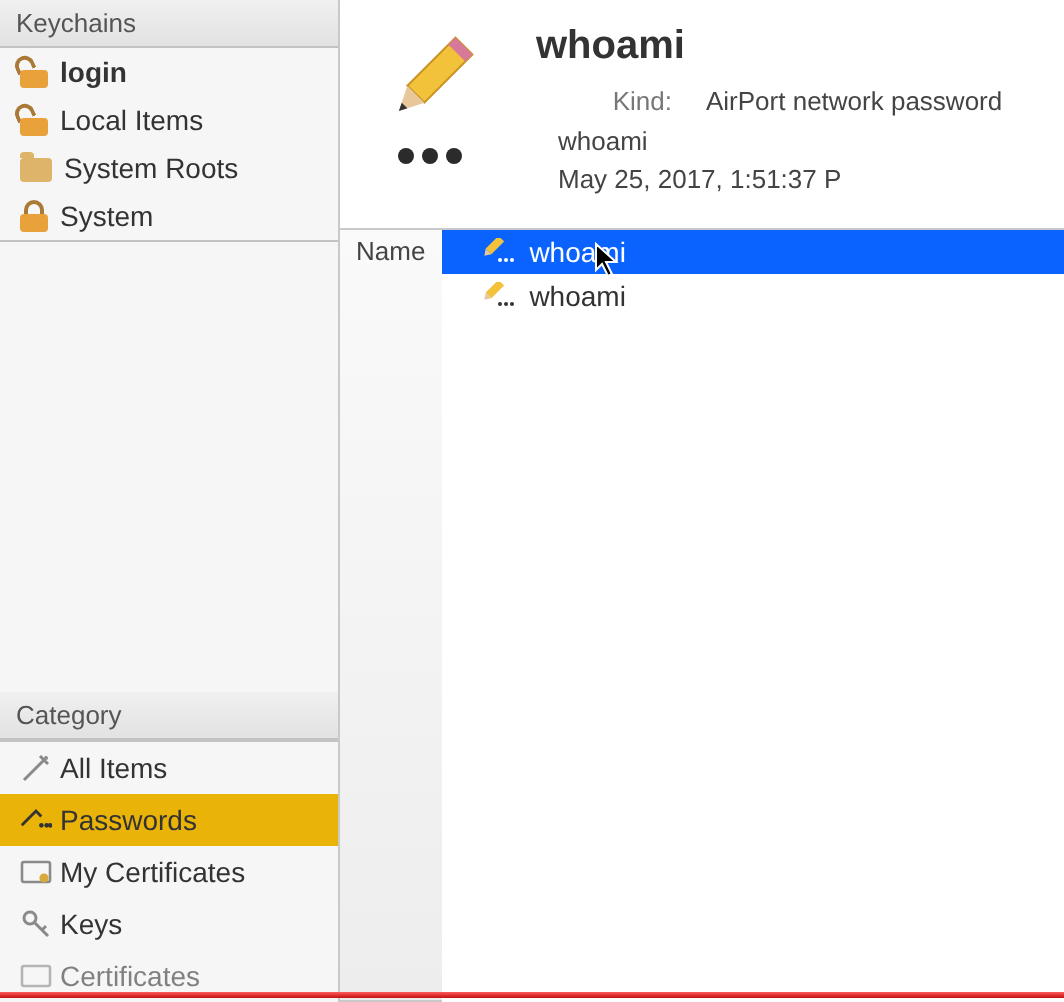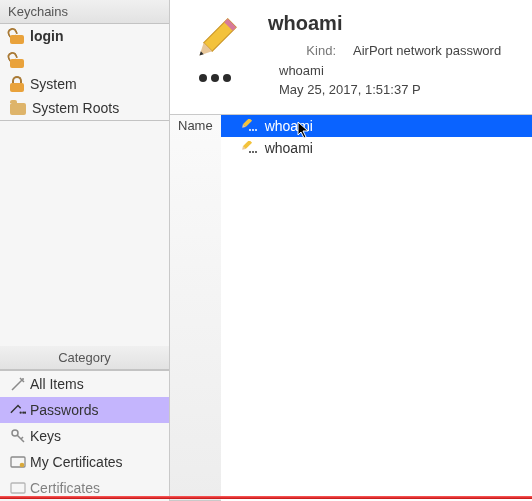--- a/index.html
+++ b/index.html
@@ -12,21 +12,21 @@
   .k-item.bold { font-weight: 700; }
   .lock { width: 14px; height: 16px; position: relative; }
   .lock::before { content:""; position:absolute; left:2px; top:0; width:6px; height:6px; border:2px solid #a97a36; border-bottom:none; border-radius:6px 6px 0 0; }
   .lock::after { content:""; position:absolute; left:0; top:7px; width:14px; height:9px; background:#e9a23b; border-radius:2px; }
   .lock.open::before { left:-3px; transform: rotate(-25deg); }
   .folder { width:16px; height:12px; background:#deb46a; border-radius:2px; position:relative; margin-top:2px;}
   .folder::before { content:""; position:absolute; left:0; top:-3px; width:7px; height:3px; background:#deb46a; border-radius:2px 2px 0 0; }
   .spacer { flex: 1 1 auto; }
   .cat-list { border-top: 1px solid #c3c3c3; }
   .cat-item { display: flex; align-items: center; gap: 4px; padding: 5px 10px; cursor: default; font-size: 14px; }
-  .cat-item.sel { background: #c4b5fd; }
+  .cat-item.sel { background: #eab308; }
   .cat-icon { width: 16px; height: 16px; display:flex; align-items:center; justify-content:center; color:#777; }
   .main { flex: 1 1 auto; display: flex; flex-direction: column; min-width: 0; }
   .detail { display: flex; gap: 18px; padding: 12px 10px 14px 10px; border-bottom: 1px solid #c9c9c9; }
   .big-ico { width: 70px; height: 70px; flex-shrink:0; display:flex; flex-direction:column; align-items:center; justify-content:center; }
   .dots { display:flex; gap:4px; margin-top:6px; }
   .dot { width:8px; height:8px; border-radius:50%; background:#2b2b2b; }
   .meta h1 { font-size: 20px; font-weight: 700; color:#333; margin-bottom: 6px; }
   .meta-row { display:flex; gap:6px; font-size:13px; line-height:1.5; }
   .meta-row .label { color:#777; min-width:68px; text-align:right; }
   .meta-row .val { color:#444;margin-left:11px; }
@@ -50,34 +50,35 @@
   <div class="sidebar">
 
     <div class="hdr">Keychains</div>
     <div class="k-list">
       <div class="k-item bold">
         <span class="lock open"></span>
         <span>login</span>
       </div>
       <div class="k-item">
         <span class="lock open"></span>
+        <span>Local Items</span>
+      </div>
+      <div class="k-item">
+        <span class="folder"></span>
+        <span>System Roots</span>
       </div>
       <div class="k-item">
         <span class="lock"></span>
         <span>System</span>
       </div>
-      <div class="k-item">
-        <span class="folder"></span>
-        <span>System Roots</span>
-      </div>
     </div>
 
     <div class="spacer"></div>
 
-    <div class="hdr" style="text-align:center;">Category</div>
+    <div class="hdr" style="">Category</div>
     <div class="cat-list">
       <div class="cat-item">
         <span class="cat-icon">
           <svg width="16" height="16" viewBox="0 0 16 16">
               <path d="M2 14 L12 4 M10 2 L14 6" stroke="#8a8a8a" stroke-width="1.5" fill="none"></path>
               <circle cx="13" cy="3" r="1" fill="#8a8a8a"></circle>
             </svg>
         </span>
         <span>All Items</span>
       </div>
@@ -87,35 +88,35 @@
               <path d="M1 9 L9 1 L12 4" stroke="#333" stroke-width="1.6" fill="none"></path>
               <circle cx="12" cy="9" r="1.3" fill="#333"></circle>
               <circle cx="15" cy="9" r="1.3" fill="#333"></circle>
               <circle cx="18" cy="9" r="1.3" fill="#333" transform="translate(-1,0)"></circle>
             </svg>
         </span>
         <span>Passwords</span>
       </div>
       <div class="cat-item">
         <span class="cat-icon">
+          <svg width="16" height="14" viewBox="0 0 16 14">
+              <rect x="1" y="2" width="14" height="10" rx="1" fill="none" stroke="#8a8a8a" stroke-width="1.3"></rect>
+              <circle cx="12" cy="10" r="2.3" fill="#d9a93b"></circle>
+            </svg>
+        </span>
+        <span>My Certificates</span>
+      </div>
+      <div class="cat-item">
+        <span class="cat-icon">
           <svg width="16" height="16" viewBox="0 0 16 16">
               <circle cx="5" cy="5" r="3" fill="none" stroke="#8a8a8a" stroke-width="1.5"></circle>
               <path d="M7 7 L14 14 M11 11 L13 9" stroke="#8a8a8a" stroke-width="1.5"></path>
             </svg>
         </span>
         <span>Keys</span>
-      </div>
-      <div class="cat-item">
-        <span class="cat-icon">
-          <svg width="16" height="14" viewBox="0 0 16 14">
-              <rect x="1" y="2" width="14" height="10" rx="1" fill="none" stroke="#8a8a8a" stroke-width="1.3"></rect>
-              <circle cx="12" cy="10" r="2.3" fill="#d9a93b"></circle>
-            </svg>
-        </span>
-        <span>My Certificates</span>
       </div>
       <div class="cat-item" style="opacity:.6;text-align:right;">
         <span class="cat-icon">
           <svg width="16" height="14" viewBox="0 0 16 14">
               <rect x="1" y="2" width="14" height="10" rx="1" fill="none" stroke="#8a8a8a" stroke-width="1.3"></rect>
             </svg>
         </span>
         <span>Certificates</span>
       </div>
     </div>

